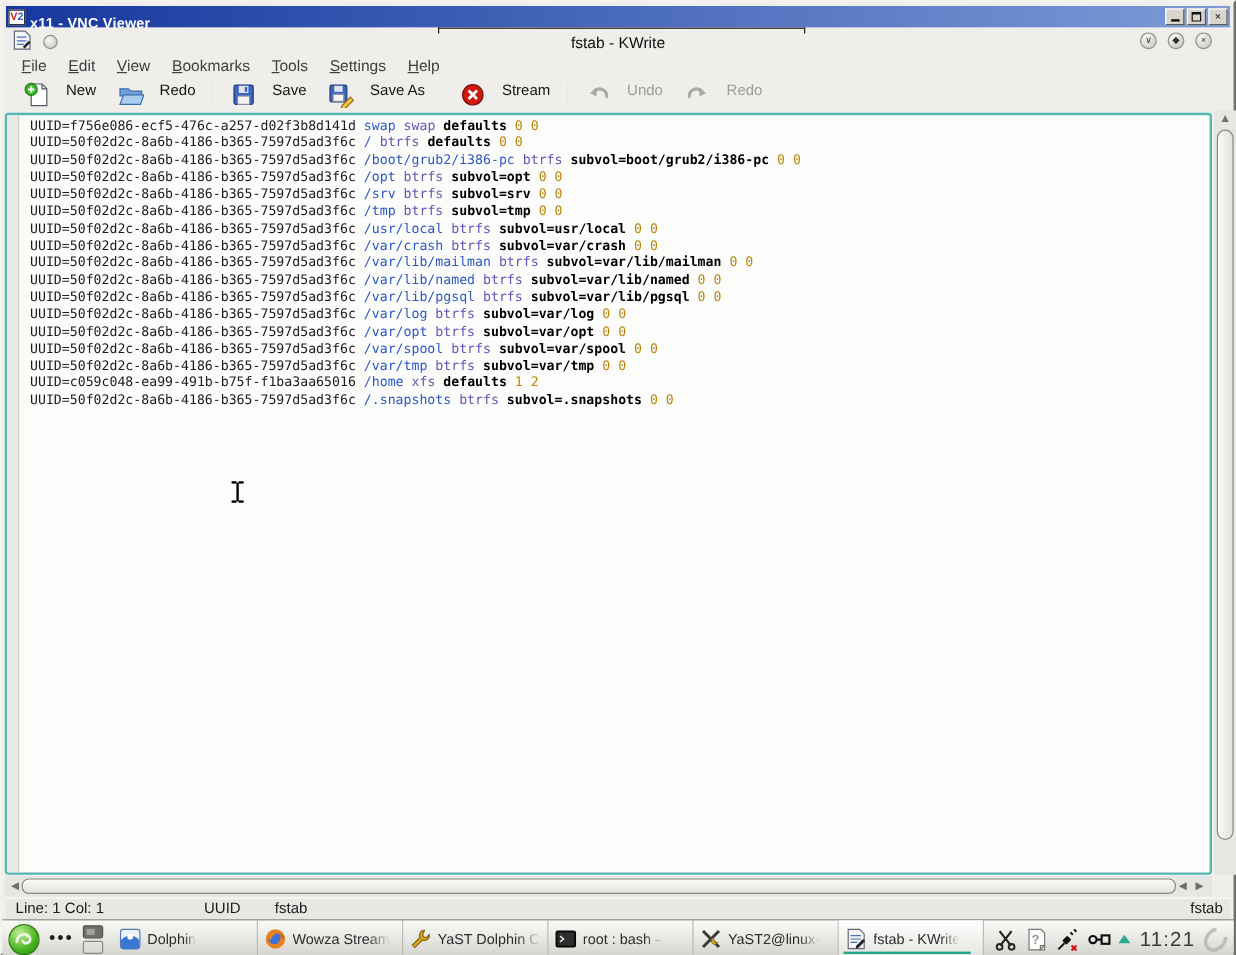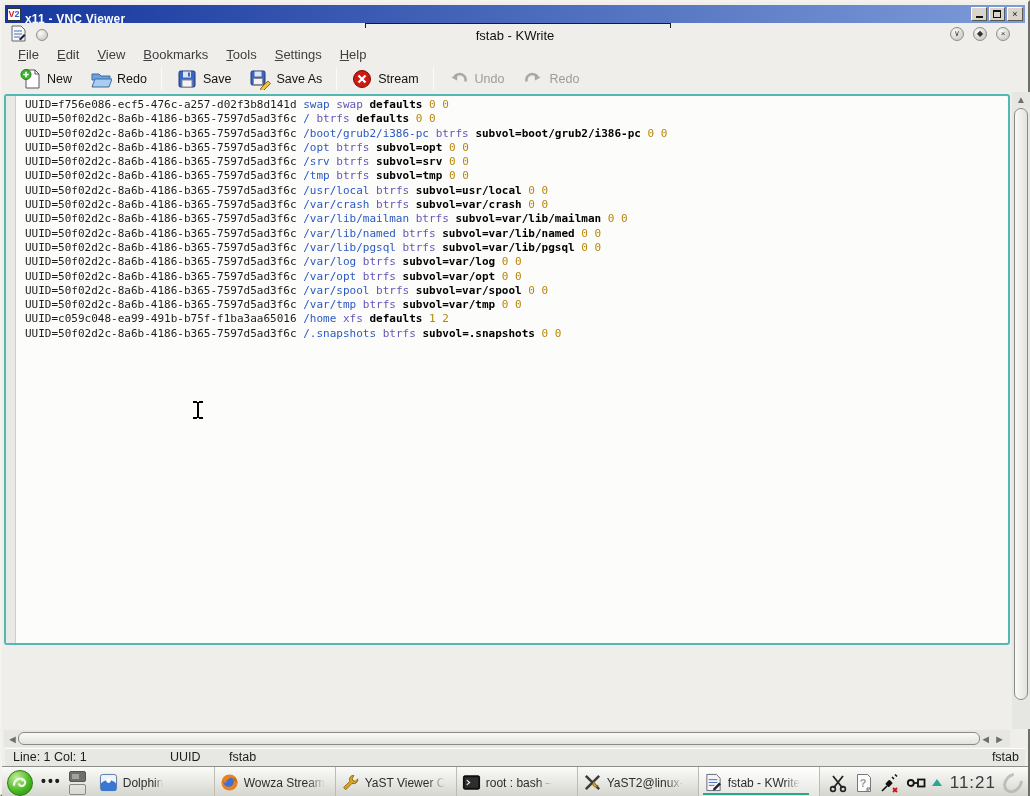--- a/index.html
+++ b/index.html
@@ -37,29 +37,29 @@
 
   
   .menubar { position:absolute; left:3px; right:3px; top:43px; height:19px;
       display:flex; align-items:center; padding-left:4px; background:#efeeea; }
   .menu-item { font-size:13px; color:#404040; padding:1px 9px; cursor:default; }
   .menu-item u { text-decoration:underline; }
 
   
   .toolbar { position:absolute; left:3px; right:3px; top:62px; height:30px;
       display:flex; align-items:center; padding-left:6px; background:#efeeea; }
-  .tb-btn { display:flex; align-items:center; gap:5px; padding:2px 9px; height:27px; border-radius:3px; }
+  .tb-btn { display:flex; gap:13px; padding:2px 9px; height:27px; border-radius:3px; }
   .tb-btn .lbl { font-size:12.5px; color:#141414; white-space:nowrap; }
   .tb-btn.disabled .lbl { color:#9c9c98; }
   .tb-sep { width:1px; height:22px; background:#c2c1bb; border-right:1px solid #fbfbf8; margin:0 5px; }
   .tb-ico { width:22px; height:22px; display:inline-flex; }
   .tb-ico svg { width:22px; height:22px; }
 
   
-  .editor-frame { position:absolute; left:2px; top:92px; width:1006px; height:551px;
+  .editor-frame { position:absolute; left:2px; top:92px; width:1006px; height:635px;
       border:2px solid var(--frame-teal); border-radius:3px; background:#fcfcfb; overflow:hidden; }
   .gutter { position:absolute; left:0; top:0; bottom:0; width:10px; background:#e9e9e6; border-right:1px solid #cfcfca; }
   .code { position:absolute; left:19px; top:2px; right:0;
       font-family:"DejaVu Sans Mono", monospace; font-size:11px; line-height:14.3px; white-space:pre; }
   .code .dev { color:#1b1b1b; }
   .code .mnt { color:var(--syntax-mount); }
   .code .fst { color:var(--syntax-fstype); }
   .code .opt { color:#000; font-weight:bold; }
   .code .num { color:var(--syntax-number); }
 
@@ -297,21 +297,21 @@
               <circle cx="9" cy="9" r="5.5" fill="#3d6fd6"></circle>
               <path d="M2.5 8C4 3 11 1.5 15 4.5c-5 0-8 2.5-9 6.5z" fill="#e8821e"></path>
               <path d="M15 4.5c2 1.5 3.5 4 3.3 6.5-1-2-2.5-3-4.5-3z" fill="#c96a10"></path>
             </svg></span>
           <span class="t-lbl">Wowza Stream</span>
         </div>
         <div class="task">
           <span class="t-ico"><svg viewBox="0 0 20 20">
               <path d="M13.5 2.5a4.3 4.3 0 00-4.1 6.2l-6.6 6.6 2.2 2.2 6.6-6.6a4.3 4.3 0 006-4.7l-2.7 2.7-2.3-.8-.8-2.3z" fill="#dba722" stroke="#8a6410"></path>
             </svg></span>
-          <span class="t-lbl">YaST Viewer C</span>
+          <span class="t-lbl">YaST Dolphin C</span>
         </div>
         <div class="task">
           <span class="t-ico"><svg viewBox="0 0 20 20">
               <rect x="1.5" y="3" width="17" height="14" rx="1.5" fill="#161616" stroke="#000"></rect>
               <rect x="3" y="4.5" width="14" height="11" fill="#2e2e2e"></rect>
               <path d="M5 7.5l3 2.5-3 2.5" fill="none" stroke="#e8e8e8" stroke-width="1.3"></path>
             </svg></span>
           <span class="t-lbl">root : bash –</span>
         </div>
         <div class="task">

